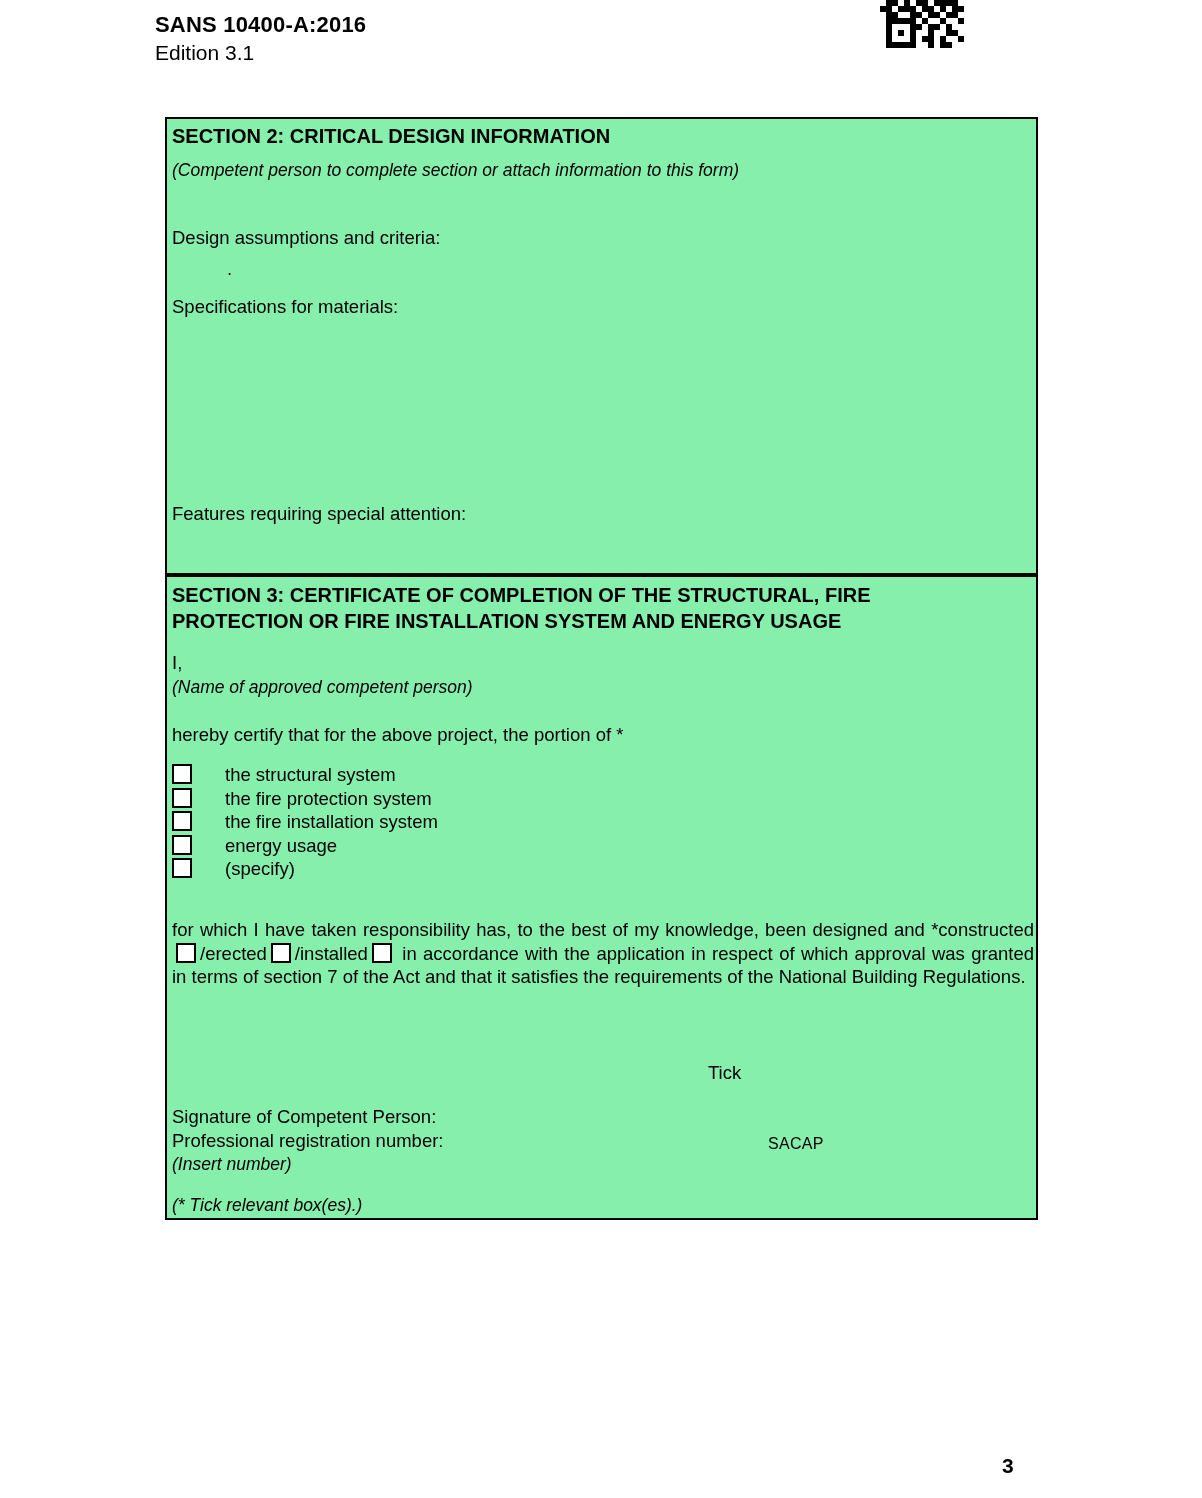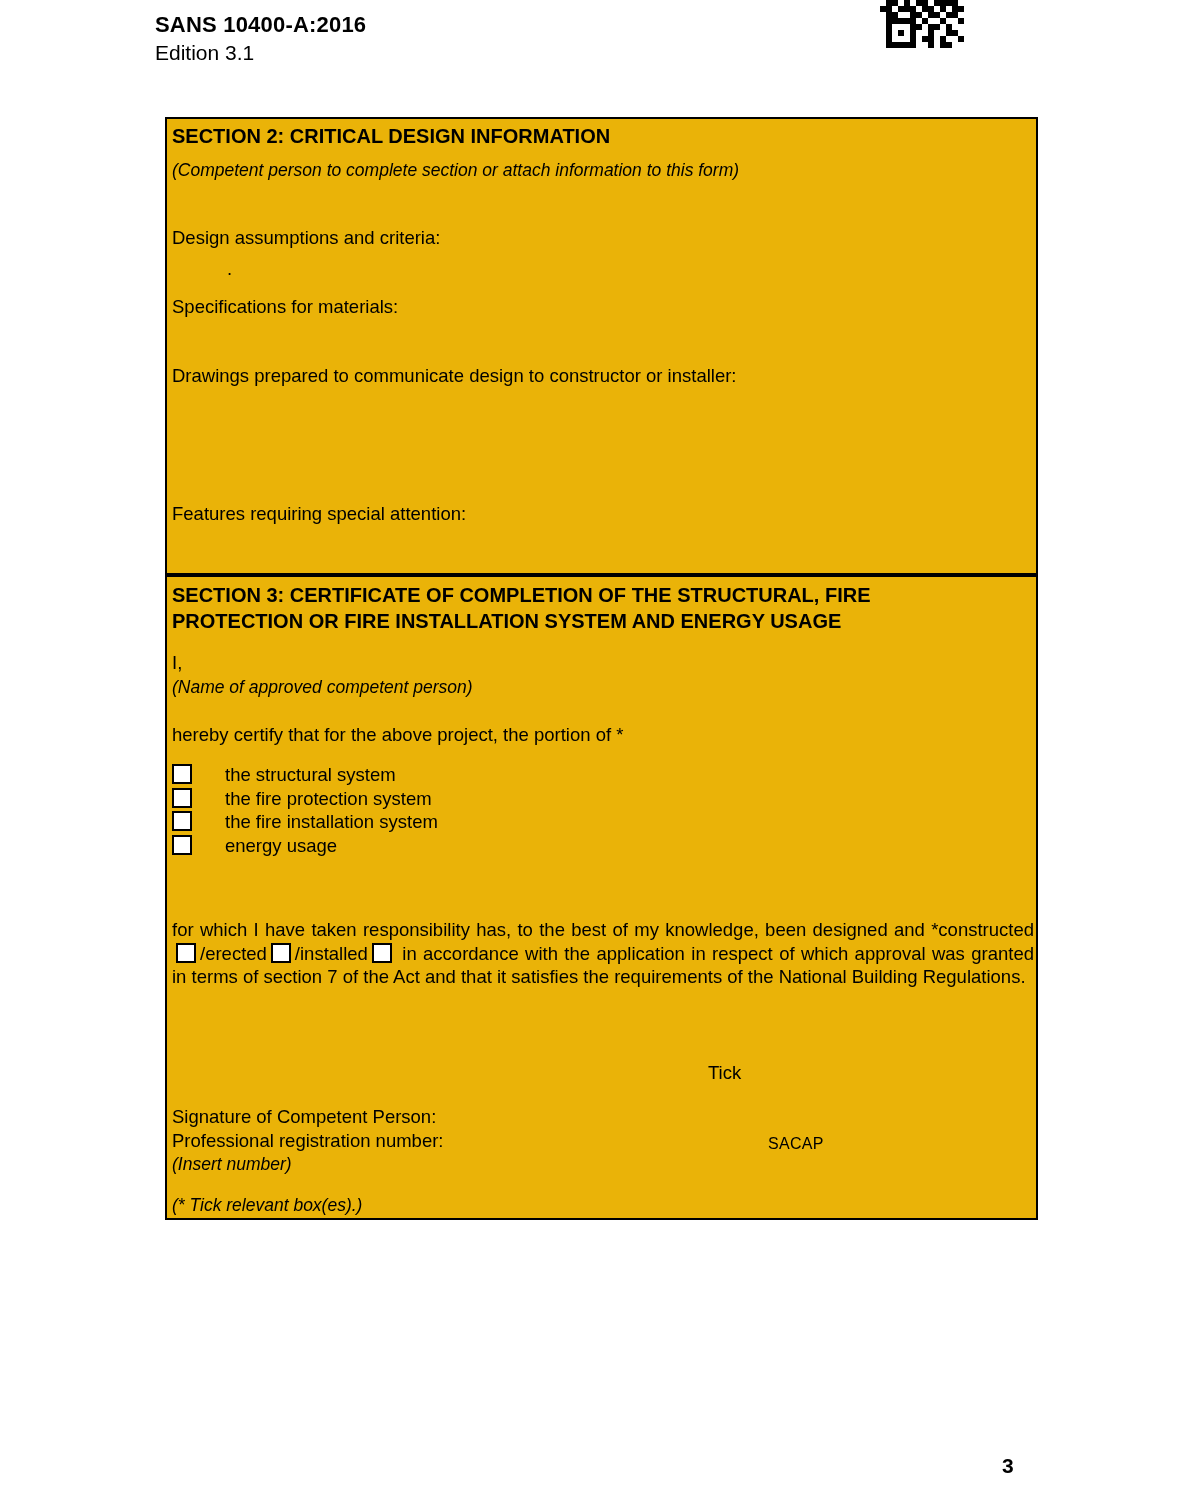--- a/index.html
+++ b/index.html
@@ -11,21 +11,21 @@
   }
   .abs { position:absolute; }
 
   
   .hdr-standard { left:155px; top:12px; font-size:22px; font-weight:bold; letter-spacing:0.2px; }
   .hdr-edition  { left:155px; top:41px; font-size:21px; }
   .qr { left:880px; top:0; width:84px; height:48px; }
   .qr svg { display:block; }
 
   
-  .box { position:absolute; left:165px; width:873px; border:2px solid #000; background:#eab308; }
+  .box { position:absolute; left:165px; width:873px; border:2px solid #000; background:#86efac; }
   .box-s2 { top:117px; height:458px; }
   .box-s3 { top:575px; height:645px; }
 
   .sec-title { font-size:20px; font-weight:bold; line-height:26px; }
   .body-txt  { font-size:18.5px; line-height:23px; }
   .note-txt  { font-size:17.5px; font-style:italic; }
 
   
   .chk-row { position:absolute; left:5px; height:23.5px; width:500px; }
   .chk-box {
@@ -120,21 +120,20 @@
     </svg>
   </div>
 
 <div class="box box-s2">
   <div class="abs sec-title" style="left:5px; top:4px;">SECTION 2: CRITICAL DESIGN INFORMATION</div>
   <div class="abs note-txt" style="left:5px; top:41px;">(Competent person to complete section or attach information to this form)</div>
 
   <div class="abs body-txt" style="left:5px; top:107px;">Design assumptions and criteria:</div>
   <div class="abs body-txt" style="left:60px; top:138px;">.</div>
   <div class="abs body-txt" style="left:5px; top:176px;">Specifications for materials:</div>
-  <div class="abs body-txt" style="left:5px; top:245px;">Drawings prepared to communicate design to constructor or installer:</div>
   <div class="abs body-txt" style="left:5px; top:383px;">Features requiring special attention:</div>
 </div>
 
 <div class="box box-s3">
   <div class="abs" style="left:5px; top:5px; width:830px;">
     <div class="sec-title">SECTION 3: CERTIFICATE OF COMPLETION OF THE STRUCTURAL, FIRE</div>
     <div class="sec-title">PROTECTION OR FIRE INSTALLATION SYSTEM AND ENERGY USAGE</div>
   </div>
 
   <div class="abs body-txt" style="left:5px; top:74px;">I,</div>
@@ -150,20 +149,24 @@
     <span class="chk-label">the fire protection system</span>
   </div>
   <div class="chk-row" style="top:234px;">
     <span class="chk-box"></span>
     <span class="chk-label">the fire installation system</span>
   </div>
   <div class="chk-row" style="top:257.5px;">
     <span class="chk-box"></span>
     <span class="chk-label">energy usage</span>
   </div>
+  <div class="chk-row" style="top:281px;">
+    <span class="chk-box"></span>
+    <span class="chk-label">(specify)</span>
+  </div>
 
   <div class="para"><span>for which I have taken responsibility has, to the best of my knowledge, been designed and *constructed</span><span class="chk-inline"></span><span>/erected</span><span class="chk-inline"></span><span>/installed</span><span class="chk-inline"></span> <span>in accordance with the application in respect of which approval was granted in terms of section 7 of the Act and that it satisfies the requirements of the National Building Regulations.</span></div>
 
   <div class="abs body-txt" style="left:5px; top:484px;margin-top:44px;">Signature of Competent Person:</div>
   <div class="abs body-txt" style="left:541px; top:484px;">Tick</div>
 
   <div class="abs body-txt" style="left:5px; top:552px;">Professional registration number:</div>
   <div class="abs sacap" style="left:601px; top:558px;">SACAP</div>
   <div class="abs note-txt" style="left:5px; top:577px;">(Insert number)</div>
 

